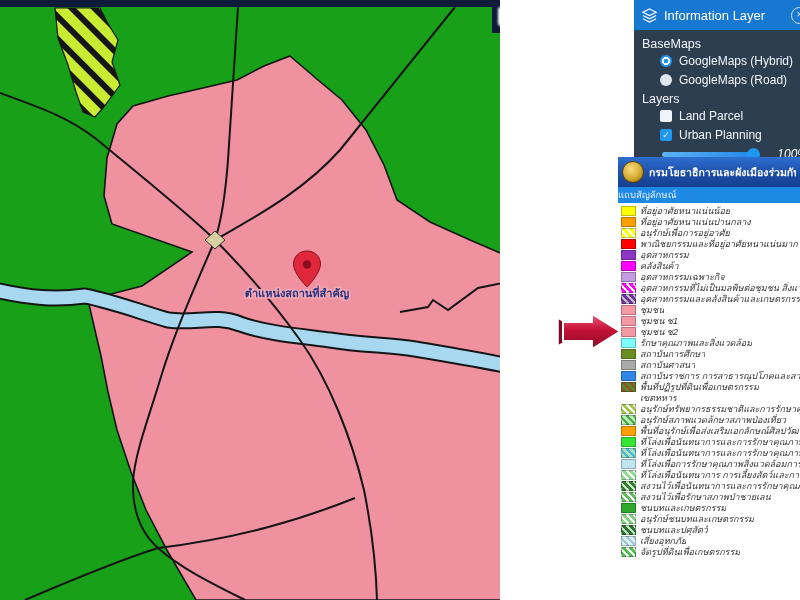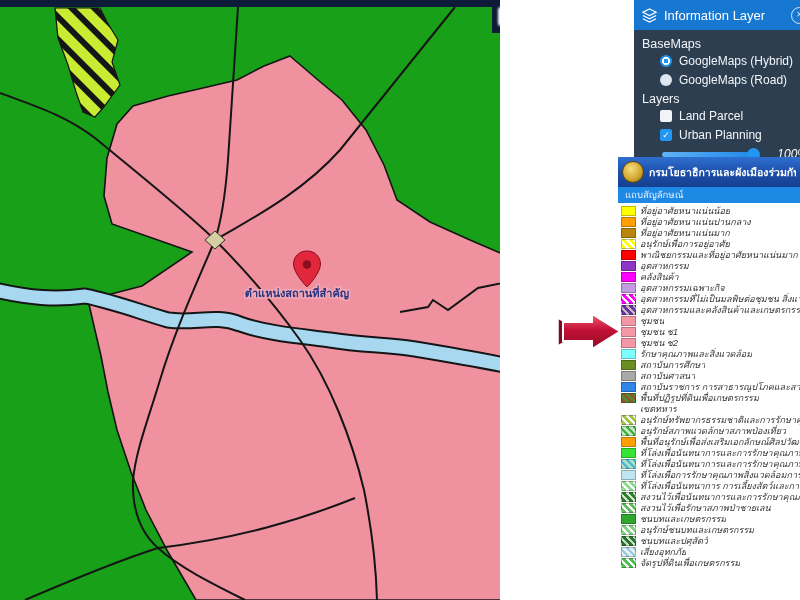--- a/index.html
+++ b/index.html
@@ -37,21 +37,21 @@
   .slider-value{font-size:12px;color:#fff;}
 
   .gov-header{position:absolute;left:0;top:157px;width:182px;height:30px;
       background:linear-gradient(180deg,#2f6fd0 0%,#1c4ea8 55%,#143f8f 100%);
       display:flex;align-items:center;gap:5px;padding:0 4px;box-sizing:border-box;overflow:hidden;}
   .emblem{width:20px;height:20px;border-radius:50%;flex:0 0 auto;border:1px solid #5a4206;
       background:radial-gradient(circle at 40% 35%,#f6dd82,#d4a92f 55%,#8a6a10);}
   .gov-title{color:#fff;font-size:10.5px;font-weight:bold;white-space:nowrap;overflow:hidden;}
 
   .legend-bar{position:absolute;left:0;top:187px;width:182px;height:16px;background:#1e88e5;
-      color:#eaf4ff;font-size:9.5px;line-height:16px;padding-left:7px;box-sizing:border-box;}
+      color:#eaf4ff;font-size:9.5px;line-height:16px;box-sizing:border-box;}
 
   .legend-list{position:absolute;left:0;top:203px;width:182px;height:397px;background:#fff;overflow:hidden;padding-top:2px;box-sizing:border-box;}
   .legend-item{display:flex;align-items:center;height:11px;overflow:hidden;font-style:italic;}
   .swatch{width:13px;height:8px;margin:0 4px 0 3px;flex:0 0 auto;border:0.5px solid rgba(0,0,0,0.25);}
   .swatch.spacer{visibility:hidden;}
   .legend-label{font-size:9px;color:#333;white-space:nowrap;overflow:hidden;}
 </style>
 </head>
 <body style="--map-green: #18a018; --accent-strong: #1778d2;">
 
@@ -172,24 +172,20 @@
     <div class="legend-list">
         <div class="legend-item">
           <span class="swatch" style="background: rgb(255, 255, 0);"></span>
           <span class="legend-label">ที่อยู่อาศัยหนาแน่นน้อย</span>
         </div>
         <div class="legend-item">
           <span class="swatch" style="background: rgb(255, 160, 0);"></span>
           <span class="legend-label">ที่อยู่อาศัยหนาแน่นปานกลาง</span>
         </div>
         <div class="legend-item">
-          <span class="swatch" style="background: rgb(184, 134, 11);"></span>
-          <span class="legend-label">ที่อยู่อาศัยหนาแน่นมาก</span>
-        </div>
-        <div class="legend-item">
           <span class="swatch" style="background: repeating-linear-gradient(45deg, rgb(255, 255, 0) 0px, rgb(255, 255, 0) 3px, rgb(255, 255, 255) 3px, rgb(255, 255, 255) 5px);"></span>
           <span class="legend-label">อนุรักษ์เพื่อการอยู่อาศัย</span>
         </div>
         <div class="legend-item">
           <span class="swatch" style="background: rgb(255, 0, 0);"></span>
           <span class="legend-label">พาณิชยกรรมและที่อยู่อาศัยหนาแน่นมาก</span>
         </div>
         <div class="legend-item">
           <span class="swatch" style="background: rgb(141, 53, 196);"></span>
           <span class="legend-label">อุตสาหกรรม</span>

